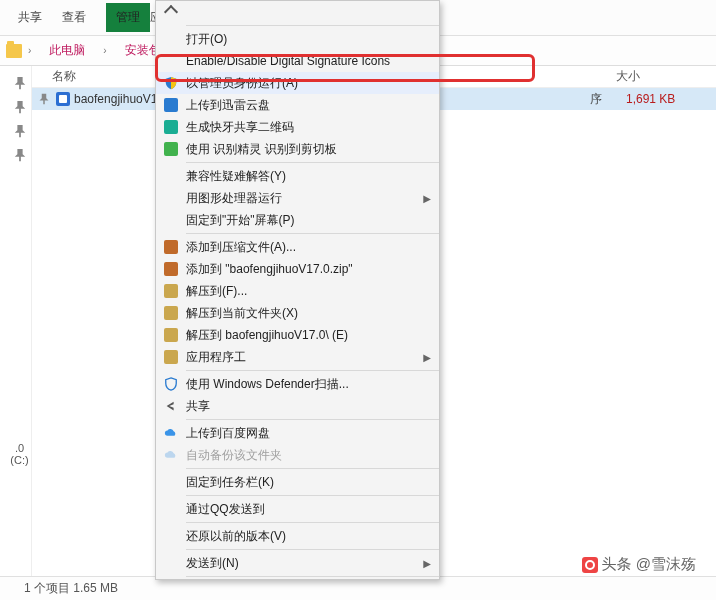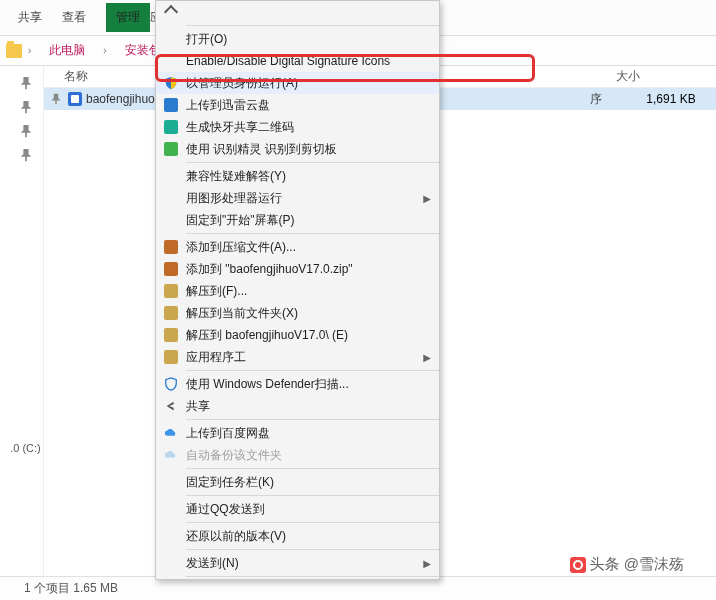--- a/index.html
+++ b/index.html
@@ -12,56 +12,56 @@
 
 
 .nav { height: 30px; border-bottom: 1px solid #ddd; display: flex; align-items: center; padding: 0 6px; background: #fdfdfd; }
 .nav .folder-icon { width: 16px; height: 14px; background: #f5c74b; border-radius: 1px; position: relative; margin-right: 4px; }
 .nav .folder-icon::before { content:""; position:absolute; top:-3px; left:1px; width:7px; height:3px; background:#f5c74b; border-radius:1px 1px 0 0; }
 .nav .crumb { margin: 0 16px; color: #be185d; }
 .nav .chev { color: #777; margin: 0 2px; font-size: 10px; }
 
 
 .content { display: flex; height: calc(100% - 36px - 30px - 24px); }
-.sidebar { width: 44px; border-right: 1px solid #eee; padding-left: 8px; }
+.sidebar { width: 32px; border-right: 1px solid #eee; padding-left: 8px; }
 .sidebar .pin { width: 14px; height: 14px; margin: 10px auto; color: #777; }
 .sidebar .c-label { font-size: 11px; color: #555; text-align: center; margin-top: 280px; }
 
 .files { flex: 1; position: relative; }
 .col-headers { display: flex; height: 22px; border-bottom: 1px solid #eee; align-items: center; color: #555; }
 .col-headers .col-name { width: 400px; padding-left: 20px; }
 .col-headers .col-size { width: 100px; }
 
 .filerow { display: flex; align-items: center; height: 22px; background: #d6e8f7; }
 .filerow .pin-icon { width: 14px; margin-left: 6px; color: #888; }
 .filerow .appicon { width: 14px; height: 14px; margin: 0 4px; display: inline-block; background: #2d6fd2; border-radius: 2px; position: relative; }
 .filerow .appicon::after { content:""; position:absolute; inset:3px; background:#fff; border-radius:1px; }
 .filerow .fname { flex: 0 0 auto; }
 .filerow .spacer { flex: 1; }
 .filerow .ftype { width: 60px; color: #444; text-align:center; }
-.filerow .fsize { width: 90px; text-align: center; color: #000000; }
+.filerow .fsize { width: 90px; text-align: left; color: #b91c1c; }
 
 
 .status { position: absolute; bottom: 0; left: 0; right: 0; height: 24px; border-top: 1px solid #e0e0e0; display: flex; align-items: center; padding: 0 24px; color: #555; background: #fdfdfd; }
 
 
 .ctx { position: absolute; top: 0; left: 155px; width: 285px; background: #f4f4f4; border: 1px solid #c8c8c8; box-shadow: 2px 3px 6px rgba(0,0,0,.25); z-index: 10; }
 .ctx .sep { height: 1px; background: #d8d8d8; margin: 2px 0 2px 30px; }
 .ctx .item { display: flex; align-items: center; height: 22px; padding: 0 8px 0 6px; color: #222; position: relative; }
 .ctx .item .ic { width: 18px; height: 16px; display: flex; align-items: center; justify-content: center; margin-right: 6px; }
 .ctx .item .lbl { flex: 1; }
 .ctx .item .arrow { color: #666; font-size: 10px; }
 .ctx .item.disabled { color: #a0a0a0; }
 .ctx .item.highlighted { background: #e6eefc; }
 
 
 .callout { position: absolute; top: 54px; left: 155px; width: 380px; height: 28px; border: 3px solid #e03030; border-radius: 6px; z-index: 20; pointer-events: none; }
 
 
-.watermark { position: absolute; bottom: 26px; right: 32px; font-size: 15px; color: #666; z-index: 30; }
+.watermark { position: absolute; bottom: 26px; right: 20px; font-size: 15px; color: #666; z-index: 30; }
 .watermark .logo { display:inline-block; width:16px; height:16px; background:#e44; border-radius:3px; vertical-align:middle; margin-right:4px; position:relative;}
 .watermark .logo::before{content:"";position:absolute;inset:3px;border:2px solid #fff;border-radius:50%;}
 
 
 .i-shield{width:14px;height:14px;}
 .i-blue{width:14px;height:14px;background:#2a7bd0;border-radius:2px;}
 .i-teal{width:14px;height:14px;background:#1aad93;border-radius:2px;}
 .i-green{width:14px;height:14px;background:#41b24d;border-radius:2px;}
 .i-book{width:14px;height:14px;background:#c06a2a;border-radius:2px;}
 .i-zip{width:14px;height:14px;background:#caa74e;border-radius:2px;}

